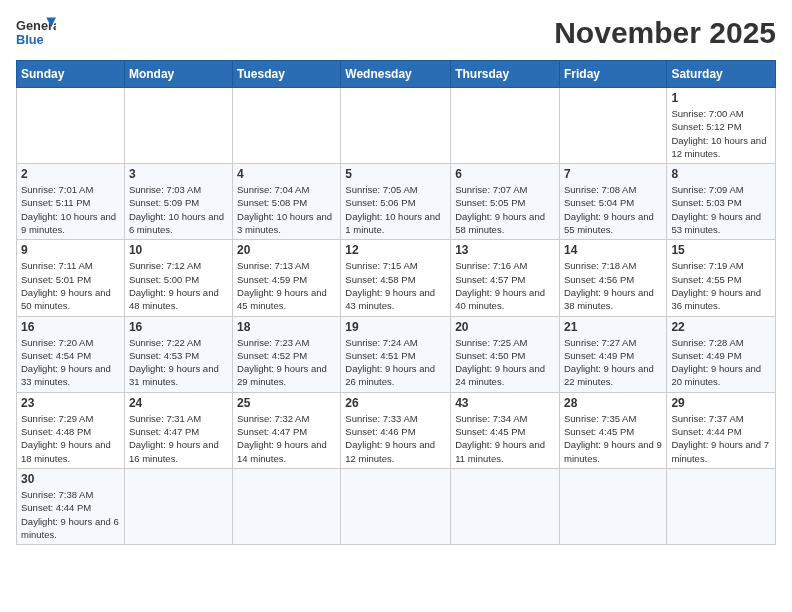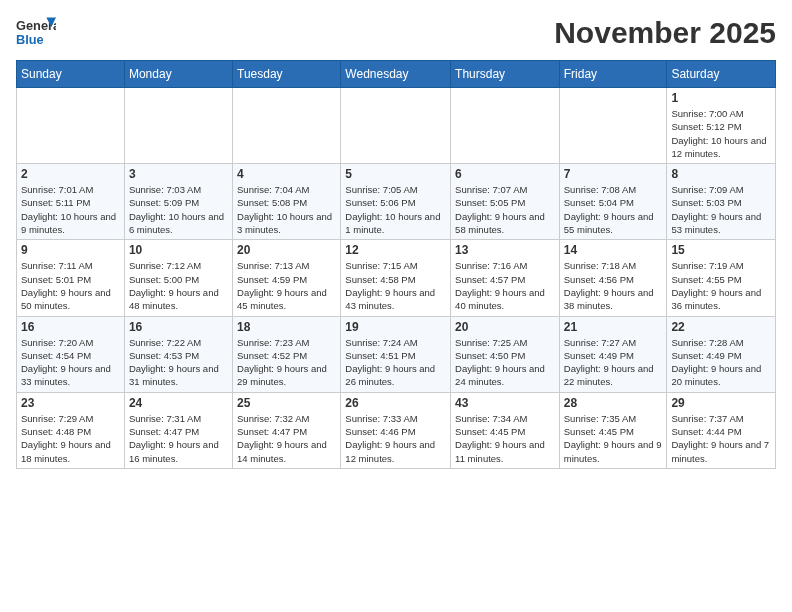--- a/index.html
+++ b/index.html
@@ -39,21 +39,21 @@
     }
     .calendar {
       width: 100%;
       border-collapse: collapse;
       border: 1px solid #ccc;
     }
     .calendar th {
       background: #2a6db5;
       color: #fff;
       font-size: 12px;
-      font-weight: normal;
+      font-weight: bold;
       padding: 6px 4px;
       text-align: left;
       border: 1px solid #1a5a99;
     }
     .calendar td {
       border: 1px solid #ccc;
       vertical-align: top;
       padding: 3px 4px;
       width: 113px;
       min-height: 70px;
@@ -237,14 +237,26 @@
         </td>
         <td>
           <div class="day-num">28</div>
           <div class="day-info">Sunrise: 7:35 AM<br>Sunset: 4:45 PM<br>Daylight: 9 hours and 9 minutes.</div>
         </td>
         <td>
           <div class="day-num">29</div>
           <div class="day-info">Sunrise: 7:37 AM<br>Sunset: 4:44 PM<br>Daylight: 9 hours and 7 minutes.</div>
         </td>
       </tr>
+      <tr>
+        <td>
+          <div class="day-num">30</div>
+          <div class="day-info">Sunrise: 7:38 AM<br>Sunset: 4:44 PM<br>Daylight: 9 hours and 6 minutes.</div>
+        </td>
+        <td class="empty-cell"></td>
+        <td class="empty-cell"></td>
+        <td class="empty-cell"></td>
+        <td class="empty-cell"></td>
+        <td class="empty-cell"></td>
+        <td class="empty-cell"></td>
+      </tr>
     </tbody>
 </table>
 
 </body></html>

